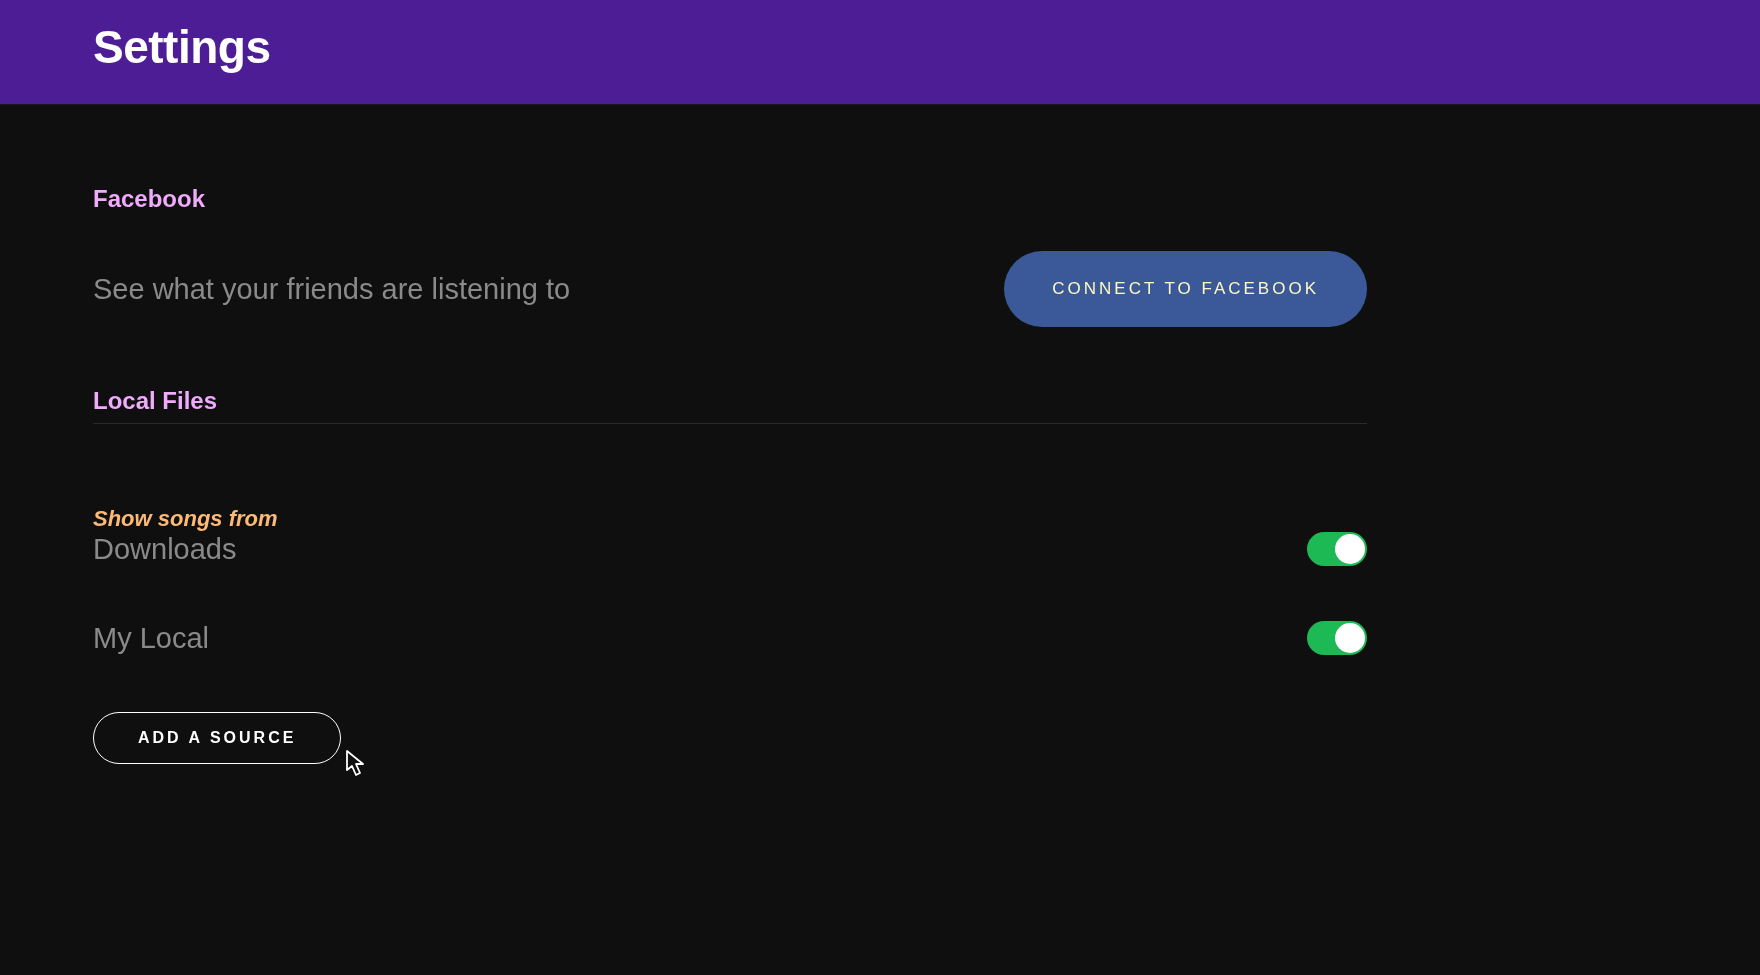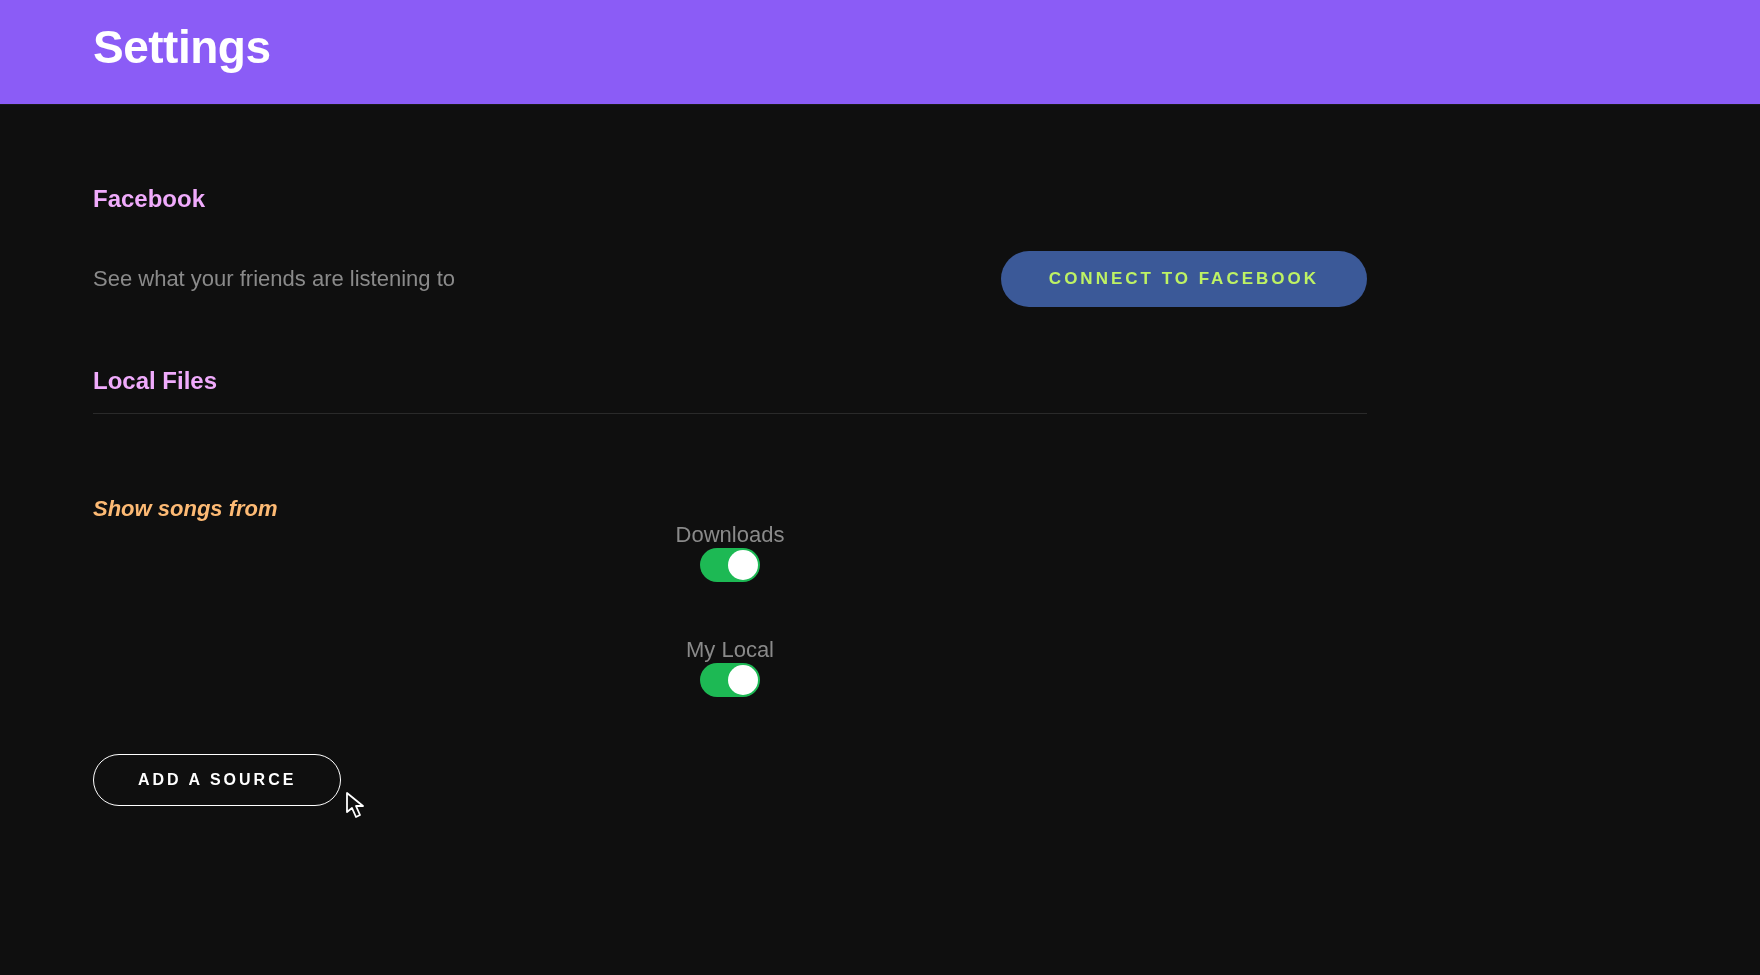--- a/index.html
+++ b/index.html
@@ -10,73 +10,72 @@
     body {
       background-color: #0f0f0f;
       color: #ffffff;
       font-family: -apple-system, BlinkMacSystemFont, "Segoe UI", Helvetica, Arial, sans-serif;
       width: 1760px;
       height: 975px;
       overflow: hidden;
     }
     .header {
       padding: 20px 0 30px 93px;
-      background-color: #8b5cf6;
+      background-color: #4c1d95;
       border-bottom: 1px solid #1a1a1a;
     }
     .page-title {
       font-size: 46px;
       font-weight: 700;
       letter-spacing: -0.5px;
     }
     .content {
       padding: 80px 93px 0 93px;
       max-width: 1460px;
     }
     .section-heading {
       font-size: 24px;
       font-weight: 700;
       color: #f0abfc;
       margin-bottom: 38px;
     }
     .section-heading.with-border {
-      padding-bottom: 18px;
+      padding-bottom: 8px;
       border-bottom: 1px solid #2a2a2a;
       margin-bottom: 0;
     }
     .subheading {
       font-size: 22px;
       font-weight: 700;
       color: #fdba74;
       margin-top: 82px;
       font-style: italic;
     }
     .row {
       display: flex;
       align-items: center;
       justify-content: space-between;
       margin-bottom: 60px;
     }
     .row.toggle-row {
       margin-bottom: 55px;
-      flex-direction: column;
     }
     .description {
-      font-size: 22px;
+      font-size: 29px;
       color: #8a8a8a;
       font-weight: 400;
     }
     .fb-button {
       background-color: #3b5998;
-      color: #bef264;
+      color: #fef9c3;
       border: none;
       border-radius: 50px;
-      padding: 18px 48px;
+      padding: 28px 48px;
       font-size: 17px;
-      font-weight: 700;
+      font-weight: 400;
       letter-spacing: 3px;
       cursor: pointer;
     }
     .section-local {
       margin-top: 60px;
     }
     .toggle {
       position: relative;
       width: 60px;
       height: 34px;

